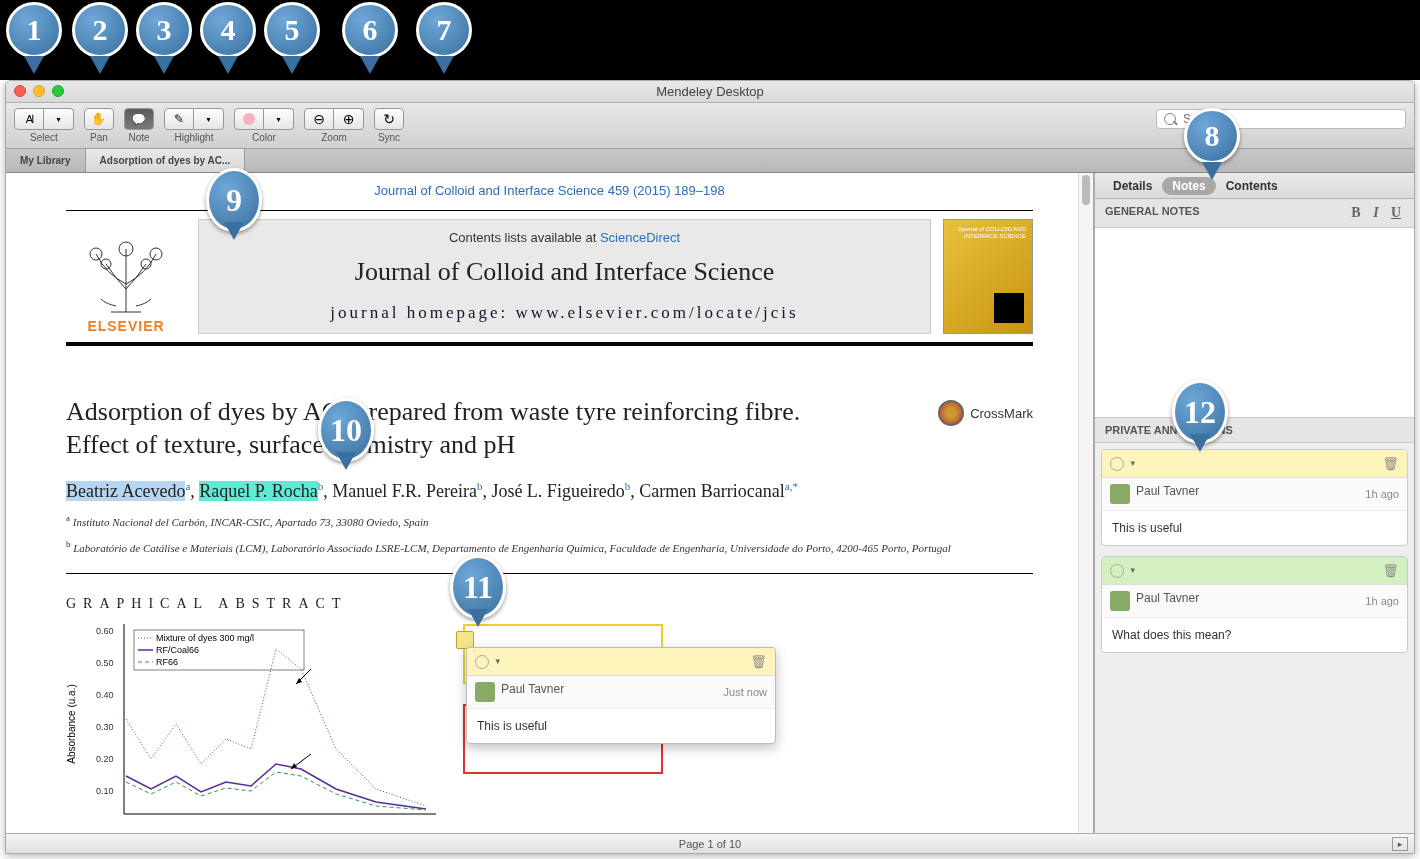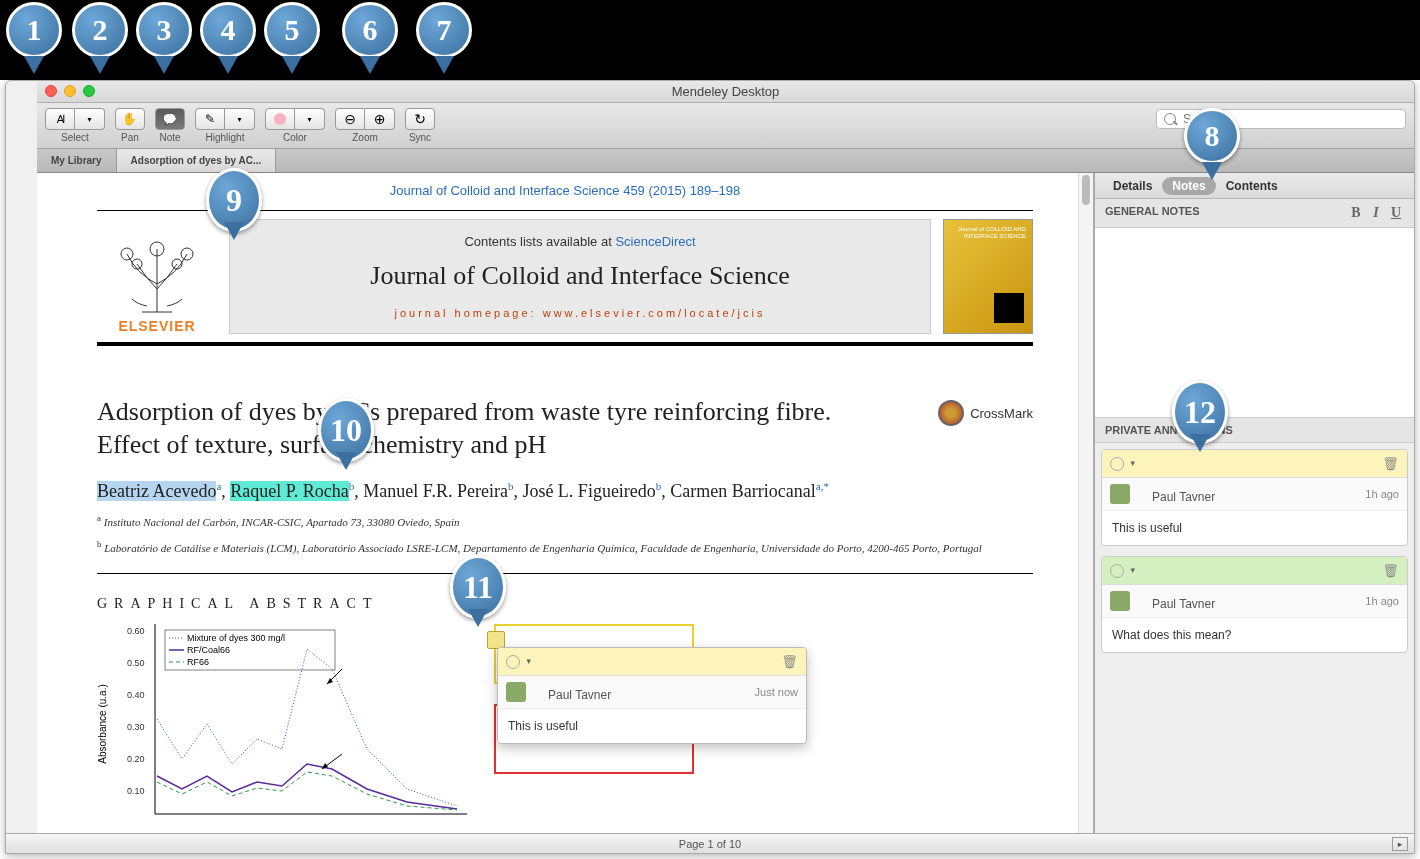--- a/index.html
+++ b/index.html
@@ -2,21 +2,21 @@
 <html><head>
   <meta charset="utf-8">
   <style>
     * { margin: 0; padding: 0; box-sizing: border-box; }
     body { font-family: -apple-system, "Helvetica Neue", Arial, sans-serif; font-size: 13px; background: #fff; position: relative; width: 1420px; height: 859px; overflow: hidden; }
     
     
     .top-black { position: absolute; top: 0; left: 0; width: 100%; height: 80px; background: #000; z-index: 0; }
     
     
-    .window { position: absolute; top: 80px; left: 5px; right: 5px; bottom: 5px; background: #f0f0f0; border: 1px solid #aaa; border-radius: 6px 6px 0 0; box-shadow: 0 2px 8px rgba(0,0,0,0.3); z-index: 10; display: flex; flex-direction: column; overflow: hidden; padding-left: 31px; }
+    .window { position: absolute; top: 80px; left: 5px; right: 5px; bottom: 5px; background: #f0f0f0; border: 1px solid #aaa; border-radius: 6px 6px 0 0; box-shadow: 0 2px 8px rgba(0,0,0,0.3); z-index: 10; display: flex; flex-direction: column; overflow: hidden; }
     
     .titlebar { height: 22px; background: linear-gradient(#e8e8e8, #d8d8d8); display: flex; align-items: center; justify-content: center; position: relative; border-bottom: 1px solid #b0b0b0; }
     .titlebar .title { font-size: 13px; color: #444; }
     .traffic-lights { position: absolute; left: 8px; top: 4px; display: flex; gap: 7px; }
     .tlight { width: 12px; height: 12px; border-radius: 50%; }
     .tl-red { background: #ff5f56; border: 1px solid #e0443e; }
     .tl-yellow { background: #ffbd2e; border: 1px solid #dea123; }
     .tl-green { background: #27c93f; border: 1px solid #1aab29; }
     
     .toolbar { height: 46px; background: linear-gradient(#e8e8e8, #d0d0d0); display: flex; align-items: center; padding: 0 8px; border-bottom: 1px solid #a0a0a0; position: relative; }
@@ -49,21 +49,21 @@
     .journal-link { text-align: center; color: #2a6ebb; font-size: 13px; margin: 0 0 12px; }
     .top-border { border-top: 1px solid #000; }
     .banner-row { display: flex; align-items: stretch; gap: 12px; padding-top: 8px; }
     .elsevier-block { width: 120px; display: flex; flex-direction: column; align-items: center; justify-content: flex-end; }
     .elsevier-tree { width: 100px; height: 80px; display: flex; align-items: center; justify-content: center; }
     .elsevier-name { color: #ec8023; font-size: 14px; font-weight: bold; letter-spacing: 1px; margin-top: 4px; }
     .banner-center { flex: 1; background: #e9e9e9; border: 1px solid #ccc; display: flex; flex-direction: column; align-items: center; justify-content: center; padding: 10px; }
     .contents-line { font-size: 13px; color: #333; margin-bottom: 12px; }
     .contents-line a { color: #2a6ebb; }
     .journal-title-big { font-family: Georgia, serif; font-size: 26px; color: #222; margin-bottom: 16px; }
-    .journal-homepage { font-size: 11px; letter-spacing: 3px; color: #c2410c; }
+    .journal-homepage { font-size: 17px; letter-spacing: 3px; color: #0f172a; font-family: Liberation Serif, serif; }
     .cover-img { width: 90px; height: 115px; background: linear-gradient(135deg, #e8c23a, #c89410); border: 1px solid #999; position: relative; }
     .cover-img::after { content:""; position:absolute; right:8px; bottom:10px; width:30px; height:30px; background:#000; }
     .cover-text { position:absolute; top:6px; right:6px; font-size:6px; color:#fff; text-align:right; line-height:1.1; }
     .thick-rule { height: 4px; background: #000; margin-top: 8px; }
     
     .paper-title-row { display:flex; margin-top: 50px; align-items: flex-start; }
     .paper-title { font-family: "Times New Roman", serif; font-size: 26px; color: #222; line-height: 1.25; flex: 1; }
     .crossmark { display: flex; align-items: center; margin-left: 20px; margin-top: 4px; }
     .crossmark-icon { width: 26px; height: 26px; border-radius: 50%; background: radial-gradient(circle, #c93 30%, #a33); border: 2px solid #666; margin-right: 6px; }
     .crossmark-text { font-size: 13px; color: #333; }
@@ -91,21 +91,21 @@
     
     
     .sticky { position: absolute; left: 460px; top: 474px; width: 310px; background: #fff; border: 1px solid #bbb; border-radius: 4px; box-shadow: 0 4px 12px rgba(0,0,0,0.25); overflow: hidden; }
     .sticky-icon { position: absolute; left: 450px; top: 458px; width: 18px; height: 18px; background: #f5e58a; border: 1px solid #c0a030; border-radius: 2px; }
     .sticky-head { background: #fdf4bb; height: 28px; display: flex; align-items: center; justify-content: space-between; padding: 0 8px; border-bottom: 1px solid #ddd; }
     .sticky-head-green { background: #d5f0c0; }
     .color-chip { width: 14px; height: 14px; border: 1px solid #aaa; border-radius: 50%; position: relative; }
     .color-chip::after { content: "▾"; position: absolute; right: -12px; top: 0; font-size: 9px; color: #666; }
     .trash { color: #888; font-size: 13px; cursor: pointer; }
     .sticky-user { display: flex; align-items: center; justify-content: space-between; padding: 6px 8px; background: #fafafa; border-bottom: 1px solid #eee; }
-    .sticky-user-left { display: flex; align-items: flex-end; gap: 22px; }
+    .sticky-user-left { display: flex; align-items: flex-start; gap: 6px; }
     .avatar { width: 20px; height: 20px; background: #8a6; border-radius: 3px; }
     .sticky-username { color: #555; font-size: 12px; }
     .sticky-time { color: #888; font-size: 11px; }
     .sticky-body { padding: 10px; font-size: 12px; color: #333; }
     
     
     .right-panel { width: 320px; background: #eee; display: flex; flex-direction: column; border-left: 1px solid #aaa; position: relative; }
     .panel-tabs { height: 26px; background: linear-gradient(#eaeaea, #dadada); display: flex; align-items: center; gap: 0; padding: 0 8px; border-bottom: 1px solid #b5b5b5; }
     .panel-tab { font-size: 12px; font-weight: bold; color: #333; padding: 2px 10px; border-radius: 10px; cursor: pointer; }
     .panel-tab.active { background: #a8a8a8; color: #fff; }

